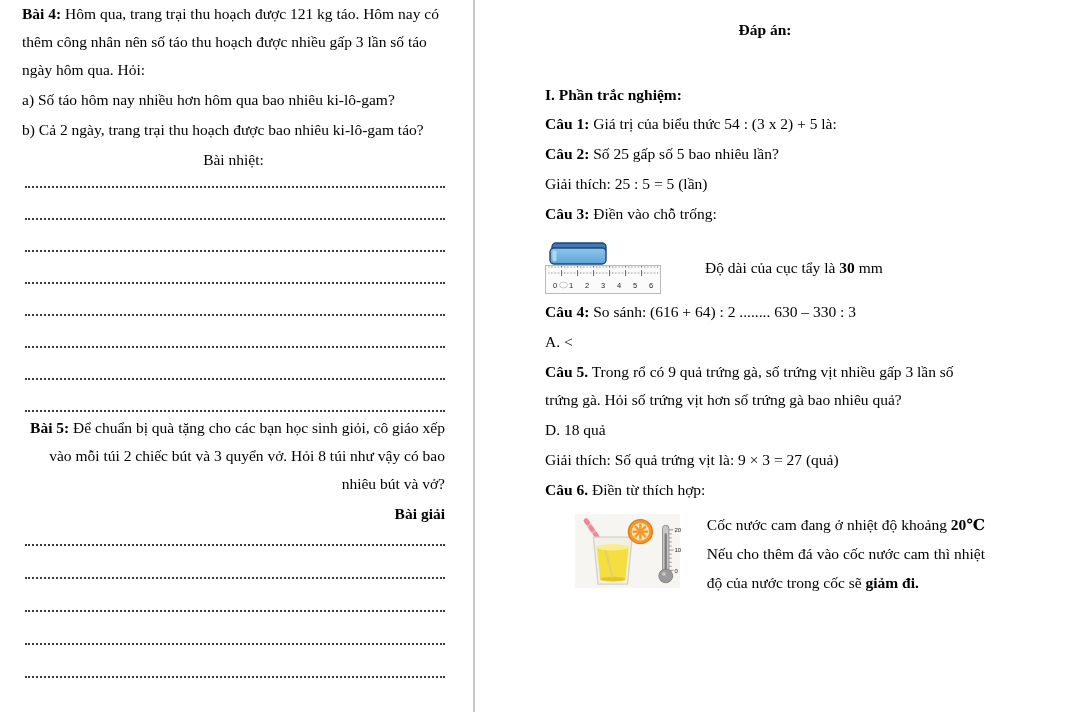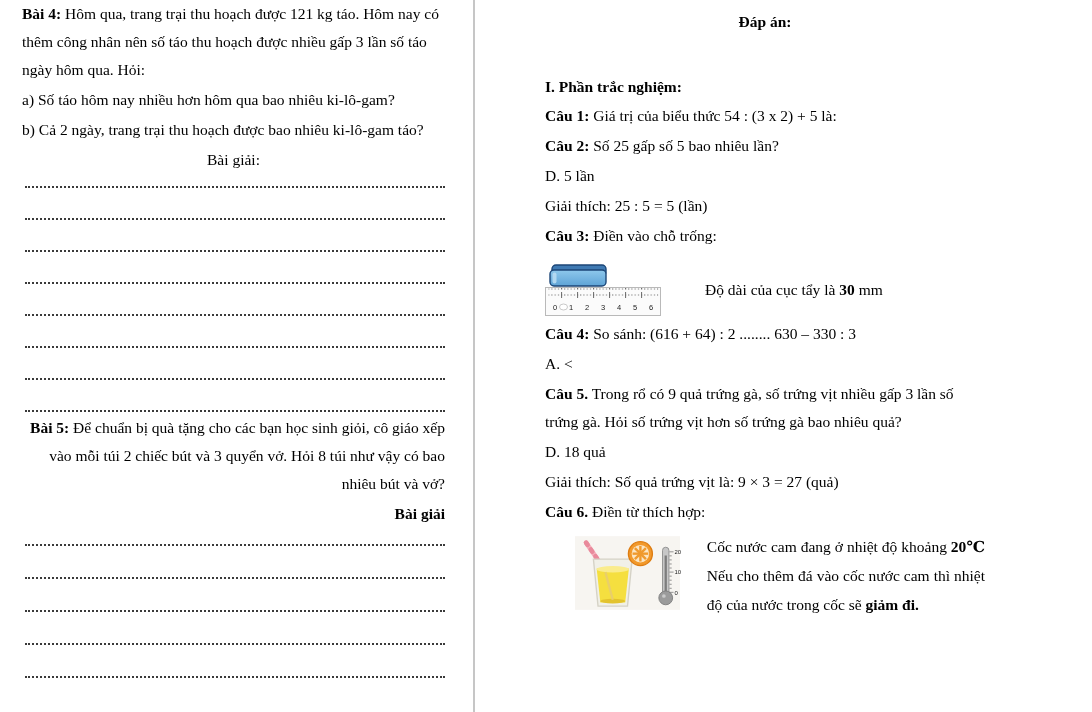--- a/index.html
+++ b/index.html
@@ -4,21 +4,21 @@
 <style>
   * { margin:0; padding:0; box-sizing:border-box; }
   html,body { width:1092px; height:712px; background:#fff; overflow:hidden; }
   body { font-family:"Liberation Serif","DejaVu Serif",serif; font-size:15.5px; color:#000; }
   .viewer { display:flex; width:916px; height:712px; }
 
   .page { background:#fff; height:712px; }
   .page-left  { width:546px; padding:0 28px 0 22px; }
   .page-gap   { width:14px; height:712px; background:#efefef;
                 border-left:1px solid #c6c6c6; border-right:1px solid #c6c6c6; }
-  .page-right { width:532px; padding:8px 22px 0 70px; }
+  .page-right { width:532px; padding:16px 22px 0 70px; }
 
   p.para { line-height:28px; margin:2px 0 0; }
   p.first { margin-top:0; }
   .center { text-align:center; }
   .bold { font-weight:bold;text-align:right; }
 
   
   .answer-line { height:32px; border-bottom:2px dotted #3a3a3a; width:420px; margin-left:3px; }
   .answer-line.lead-a { height:14px; }
   .answer-line.lead-b { height:18px; }
@@ -41,21 +41,21 @@
 </style>
 </head>
 <body>
 
 <div class="viewer">
 
   <div class="page page-left">
     <p class="para first"><b>Bài 4:</b><span> Hôm qua, trang trại thu hoạch được 121 kg táo. Hôm nay có thêm công nhân nên số táo thu hoạch được nhiều gấp 3 lần số táo ngày hôm qua. Hỏi:</span></p>
     <p class="para">a) Số táo hôm nay nhiều hơn hôm qua bao nhiêu ki-lô-gam?</p>
     <p class="para">b) Cả 2 ngày, trang trại thu hoạch được bao nhiêu ki-lô-gam táo?</p>
-    <p class="para center">Bài giải:</p>
+    <p class="para center">Bài nhiệt:</p>
 
     <div>
       <div class="answer-line lead-a"></div>
       <div class="answer-line"></div>
       <div class="answer-line"></div>
       <div class="answer-line"></div>
       <div class="answer-line"></div>
       <div class="answer-line"></div>
       <div class="answer-line"></div>
       <div class="answer-line"></div>
@@ -75,21 +75,20 @@
 
   <div class="page-gap"></div>
 
   <div class="page page-right">
     <p class="r-title">Đáp án:</p>
     <p class="r-section">I. Phần trắc nghiệm:</p>
 
     <p class="para"><b>Câu 1:</b><span> Giá trị của biểu thức 54 : (3 x 2) + 5 là:</span></p>
 
     <p class="para"><b>Câu 2:</b><span> Số 25 gấp số 5 bao nhiêu lần?</span></p>
-    <p class="para">D. 5 lần</p>
     <p class="para">Giải thích: 25 : 5 = 5 (lần)</p>
 
     <p class="para"><b>Câu 3:</b><span> Điền vào chỗ trống:</span></p>
 
     <div class="img-row row-ruler">
       <svg width="118" height="56" viewBox="0 0 118 56">
         <defs>
           <linearGradient id="eraserGrad" x1="0" y1="0" x2="0" y2="1">
             <stop offset="0" stop-color="#8ec8ec"></stop>
             <stop offset="1" stop-color="#5ea3d6"></stop>

